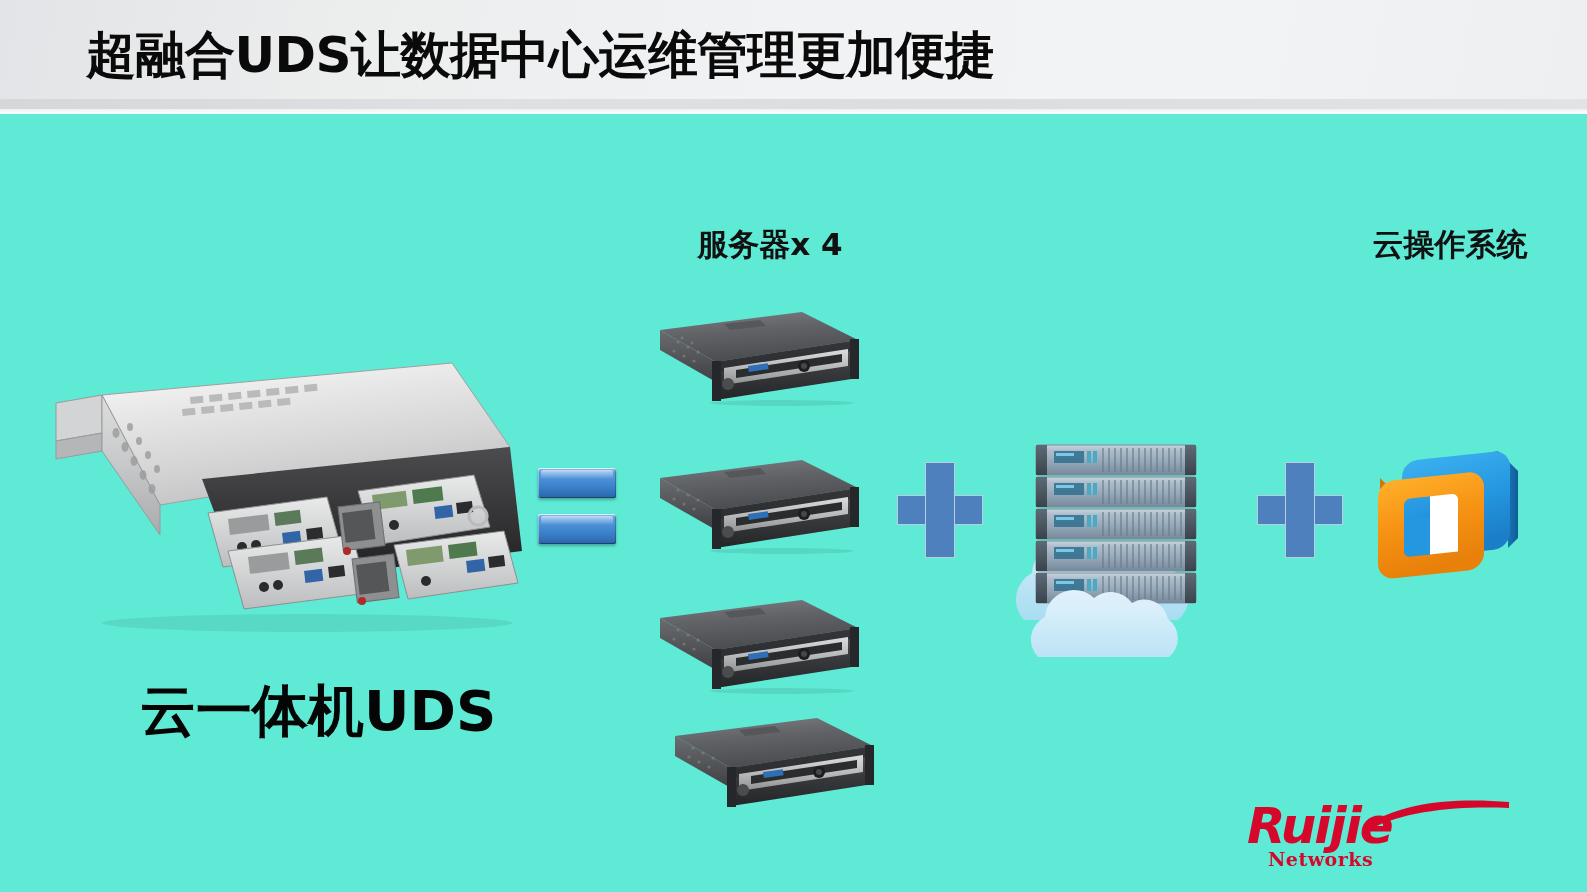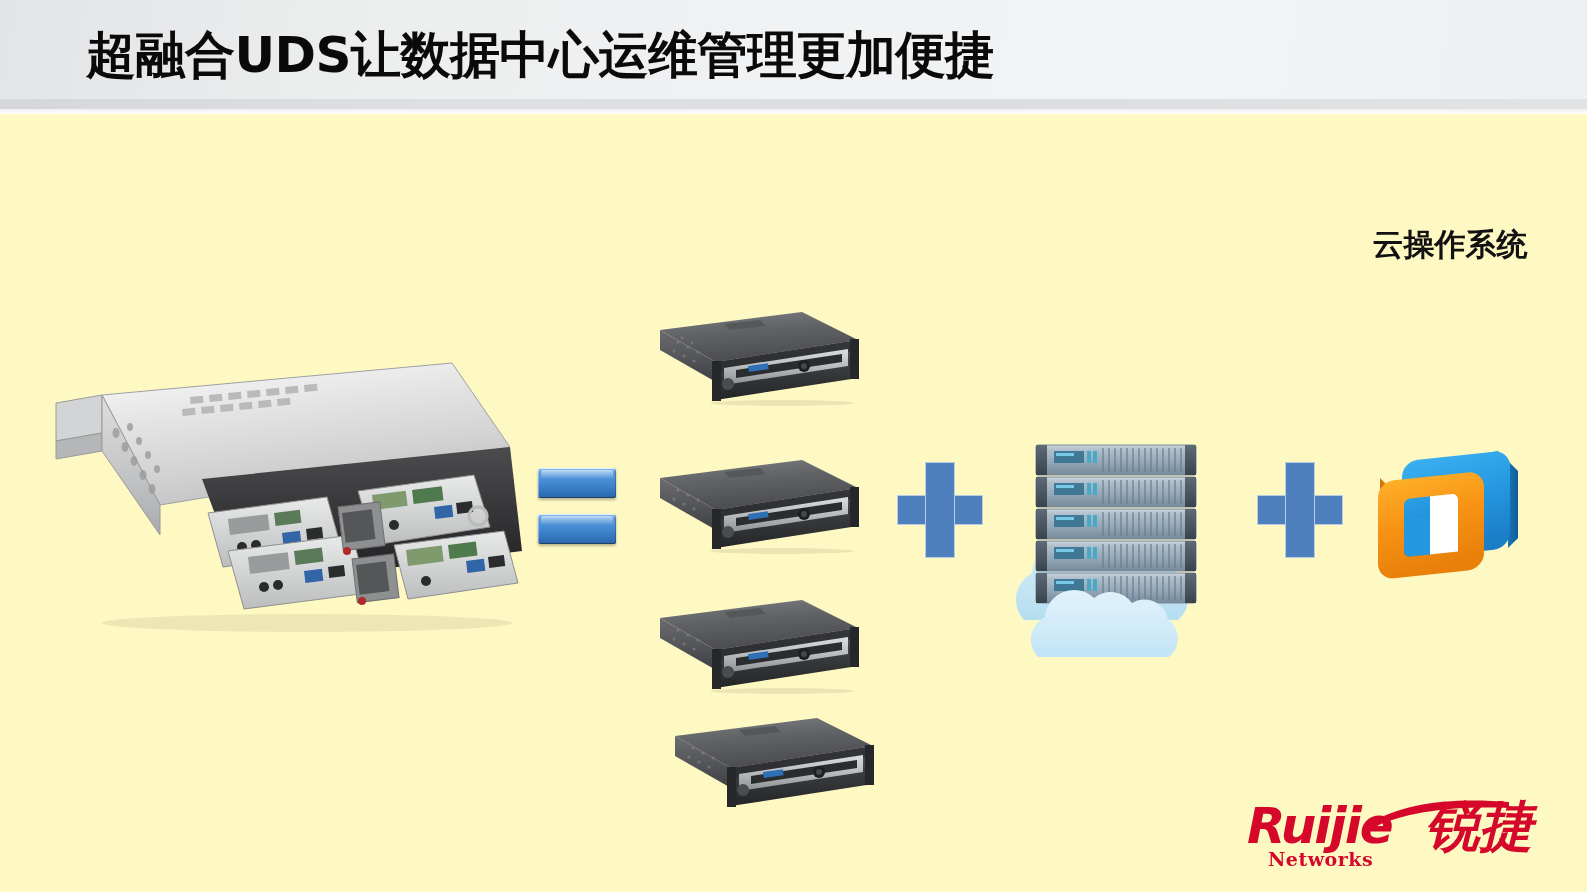--- a/index.html
+++ b/index.html
@@ -8,21 +8,21 @@
     background: #ffffff;
   }
   body {
     font-family: "Liberation Sans", "DejaVu Sans", sans-serif;
   }
   #slide {
     position: relative;
     width: 1587px;
     height: 892px;
     overflow: hidden;
-    background: #fef9c3;
+    background: #5eead4;
   }
 
   
   #header-band {
     position: absolute;
     left: 0; top: 0;
     width: 1587px;
     height: 99px;
     background: linear-gradient(100deg,
         #e3e4e7 0%,
@@ -237,20 +237,21 @@
 </head>
 <body>
 
 <div id="slide">
 
   <div id="header-band"></div>
   <div id="header-underline"></div>
   <div id="header-underline-soft"></div>
   <div id="slide-title">超融合UDS让数据中心运维管理更加便捷</div>
 
+  <div class="col-heading" id="heading-servers">服务器x 4</div>
   <div class="col-heading" id="heading-cloudos">云操作系统</div>
 
   <div id="uds-chassis">
     <svg viewBox="0 0 490 285" width="490" height="285" xmlns="http://www.w3.org/2000/svg">
       <defs>
         <linearGradient id="lidGrad" x1="0" y1="0" x2="0.35" y2="1">
           <stop offset="0%" stop-color="#fbfbfb"></stop>
           <stop offset="35%" stop-color="#e7e7e7"></stop>
           <stop offset="70%" stop-color="#d5d5d6"></stop>
           <stop offset="100%" stop-color="#c2c3c4"></stop>
@@ -716,23 +717,23 @@
 
       <path transform="skewY(-6) translate(0, 30)" fill-rule="evenodd" d="M20 42 a16 16 0 0 1 16 -16 h74 a16 16 0 0 1 16 16 v66 a16 16 0 0 1 -16 16 h-74 a16 16 0 0 1 -16 -16 z
                M46 52 a6 6 0 0 1 6 -6 h42 a6 6 0 0 1 6 6 v46 a6 6 0 0 1 -6 6 h-42 a6 6 0 0 1 -6 -6 z" fill="url(#orangeFace)"></path>
 
       <path transform="skewY(-6) translate(0, 30)" d="M46 66 h26 v38 h-20 a6 6 0 0 1 -6 -6 z" fill="#2596e0"></path>
 
       <path transform="skewY(-6) translate(0, 30)" d="M72 52 h22 a6 6 0 0 1 6 6 v46 h-28 z" fill="#ffffff"></path>
     </svg>
   </div>
 
+  <div id="uds-label">云一体机UDS</div>
 
   <div id="ruijie-logo">
     <div id="ruijie-wordmark">Ruijie</div>
     <svg id="ruijie-swoosh" viewBox="0 0 150 34" xmlns="http://www.w3.org/2000/svg">
       <path d="M2 30 C 40 2, 100 0, 148 4 L148 10 C 100 8, 44 12, 8 32 Z" fill="#d5082b"></path>
     </svg>
-    <div id="ruijie-cn">锐捷</div>
     <div id="ruijie-networks">Networks</div>
   </div>
 
 </div>
 
 </body></html>

